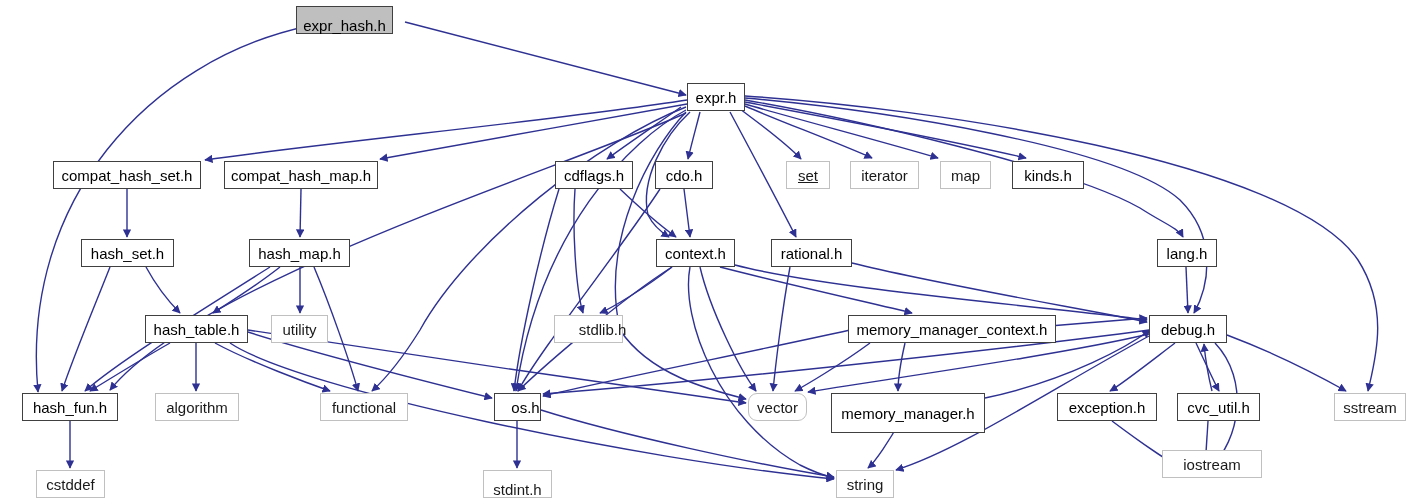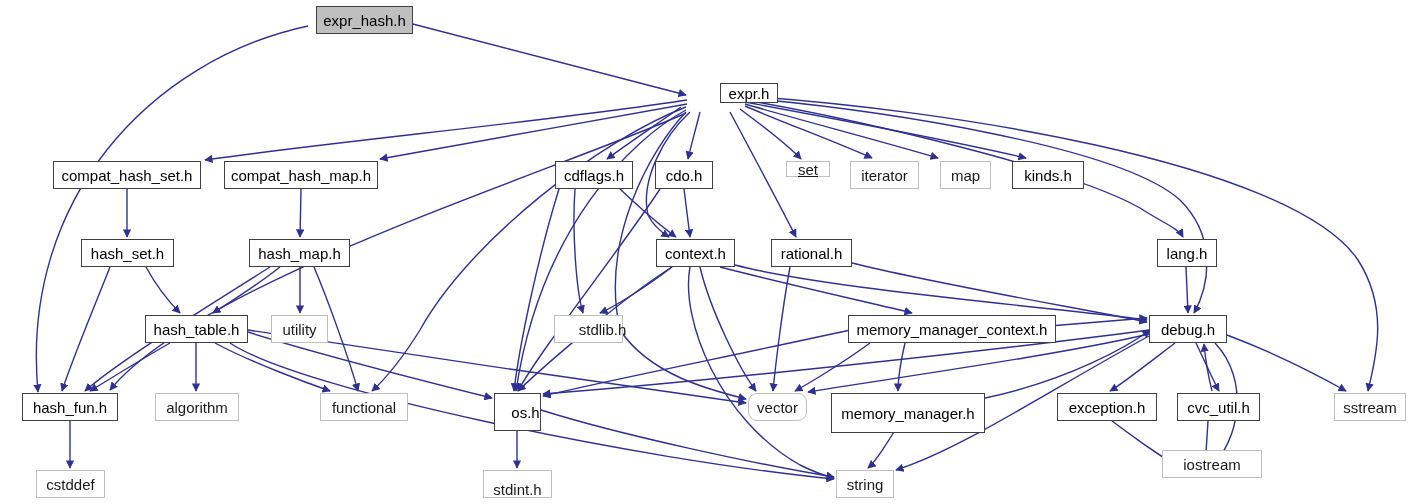--- a/index.html
+++ b/index.html
@@ -91,39 +91,39 @@
         <path d="M 1149 330 C 1000 350 700 382 543 394" marker-end="url(#arrow)"></path>
         <path d="M 1149 334 C 1060 355 880 380 808 392" marker-end="url(#arrow)"></path>
         <path d="M 1112 421 C 1140 442 1172 464 1182 468" marker-end="url(#arrow)"></path>
         <path d="M 1208 421 L 1205 468" marker-end="url(#arrow)"></path>
         <path d="M 517 421 L 517 468" marker-end="url(#arrow)"></path>
         <path d="M 541 410 C 620 435 760 465 834 477" marker-end="url(#arrow)"></path>
       </g>
   </svg>
 
   <div id="node-layer">
-      <div class="node root" style="left: 316px; top: 6px; width: 97px; height: 28px;">
+      <div class="node root" style="left: 296px; top: 6px; width: 97px; height: 28px; align-items: flex-end;">
         <span>expr_hash.h</span>
       </div>
-      <div class="node hdr" style="left: 687px; top: 83px; width: 58px; height: 20px; margin-left: 33px;">
+      <div class="node hdr" style="left: 687px; top: 83px; width: 58px; height: 28px;">
         <span>expr.h</span>
       </div>
       <div class="node hdr" style="left: 53px; top: 161px; width: 148px; height: 28px; text-align: right;">
         <span>compat_hash_set.h</span>
       </div>
       <div class="node hdr" style="left: 224px; top: 161px; width: 154px; height: 28px;">
         <span>compat_hash_map.h</span>
       </div>
       <div class="node hdr" style="left: 555px; top: 161px; width: 78px; height: 28px;">
         <span>cdflags.h</span>
       </div>
       <div class="node hdr" style="left: 655px; top: 161px; width: 58px; height: 28px;">
         <span>cdo.h</span>
       </div>
-      <div class="node sys" style="left: 786px; top: 161px; width: 44px; height: 16px; text-decoration: underline;">
+      <div class="node sys" style="left: 786px; top: 161px; width: 44px; height: 28px; text-decoration: underline;">
         <span>set</span>
       </div>
       <div class="node sys" style="left: 850px; top: 161px; width: 69px; height: 28px;">
         <span>iterator</span>
       </div>
       <div class="node sys" style="left: 940px; top: 161px; width: 51px; height: 28px;">
         <span>map</span>
       </div>
       <div class="node hdr" style="left: 1012px; top: 161px; width: 72px; height: 28px;">
         <span>kinds.h</span>
@@ -160,21 +160,21 @@
       </div>
       <div class="node hdr" style="left: 22px; top: 393px; width: 96px; height: 28px;">
         <span>hash_fun.h</span>
       </div>
       <div class="node sys" style="left: 155px; top: 393px; width: 84px; height: 28px;">
         <span>algorithm</span>
       </div>
       <div class="node sys" style="left: 320px; top: 393px; width: 88px; height: 28px;">
         <span>functional</span>
       </div>
-      <div class="node hdr" style="left: 494px; top: 393px; width: 47px; height: 38px; padding-left: 16px;">
+      <div class="node hdr" style="left: 494px; top: 393px; width: 47px; height: 28px; padding-left: 16px;">
         <span>os.h</span>
       </div>
       <div class="node sys" style="left: 748px; top: 393px; width: 59px; height: 28px; border-radius: 9px;">
         <span>vector</span>
       </div>
       <div class="node hdr" style="left: 831px; top: 393px; width: 154px; height: 40px;">
         <span>memory_manager.h</span>
       </div>
       <div class="node hdr" style="left: 1057px; top: 393px; width: 100px; height: 28px;">
         <span>exception.h</span>

